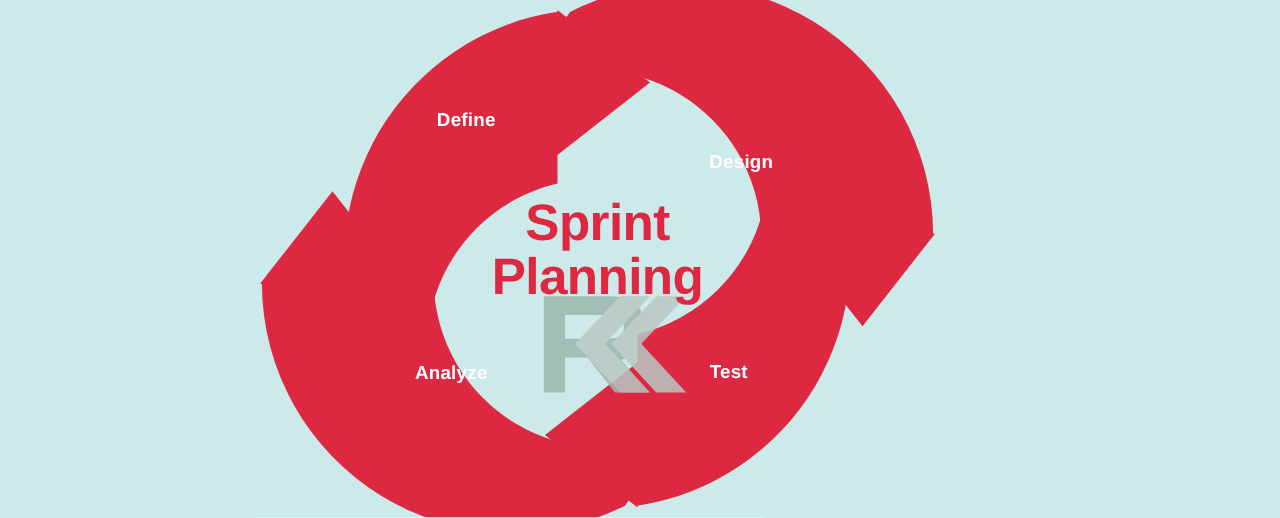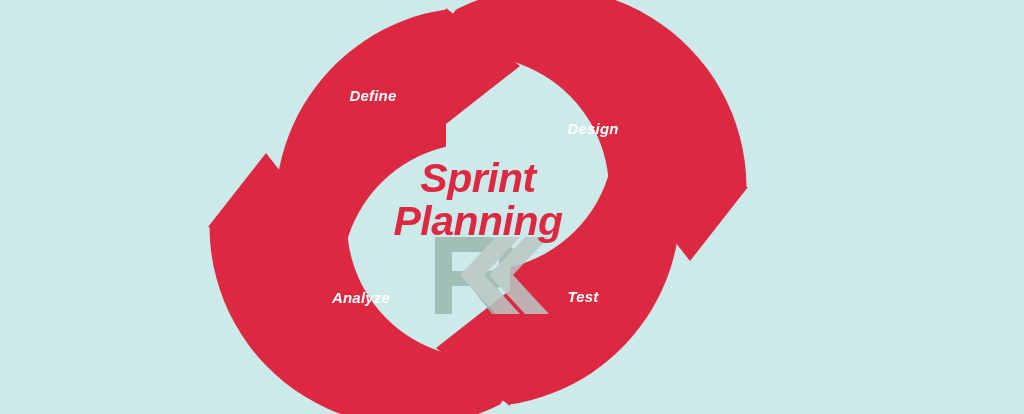--- a/index.html
+++ b/index.html
@@ -10,21 +10,20 @@
     width: 1024px;
     height: 414px;
     overflow: hidden;
     font-family: "Liberation Sans", sans-serif;
   }
   #canvas {
     position: relative;
     width: 1024px;
     height: 414px;
     background: #cdeaea;
-    font-style: italic;
   }
   #cycle-svg {
     position: absolute;
     left: 0;
     top: 0;
     width: 1024px;
     height: 414px;
     display: block;
   }
   .seg-label {

